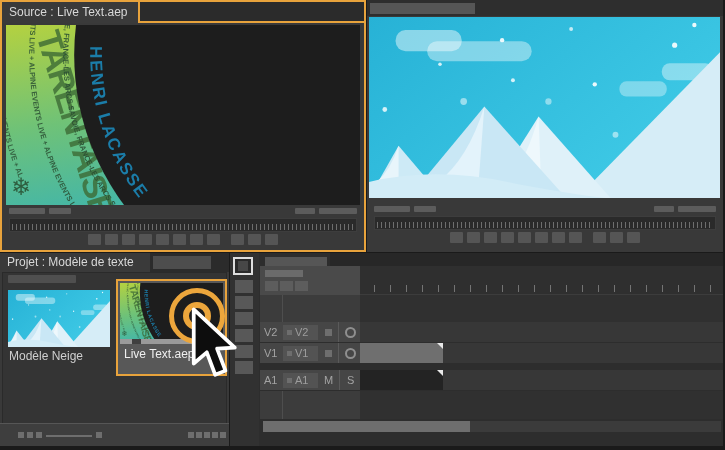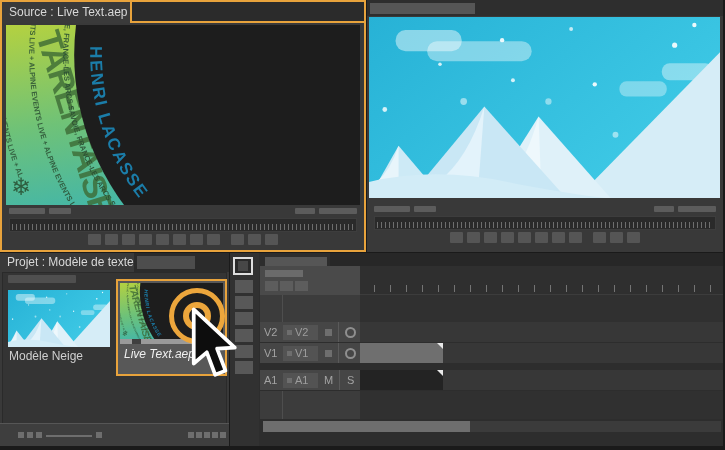--- a/index.html
+++ b/index.html
@@ -4,21 +4,21 @@
 <style>
   html,body{margin:0;padding:0;background:#111;}
   .root{position:relative;width:725px;height:450px;background:#1a1a1a;
         font-family:"Liberation Sans",sans-serif;overflow:hidden;}
   .panel{position:absolute;background:#393939;box-sizing:border-box;}
 
   
   #source-panel{left:0;top:0;width:366px;height:252px;border:2px solid #E8A33C;}
   .src-tabs{display:flex;height:21px;background:#2b2b2b;}
   .src-tab{background:#3a3a3a;color:#d8d8d8;font-size:12px;line-height:21px;
-           padding:0 2px 0 7px;border-right:2px solid #E8A33C;white-space:nowrap;}
+           padding:0 10px 0 7px;border-right:2px solid #E8A33C;white-space:nowrap;}
   .src-rest{flex:1;background:#2b2b2b;border-bottom:2px solid #E8A33C;}
   .viewer{position:absolute;background:#1d1d1d;overflow:hidden;}
   #src-viewer{left:4px;top:23px;width:354px;height:180px;}
   svg.fill{width:100%;height:100%;display:block;}
 
   
   .mon-controls{position:absolute;left:7px;right:7px;height:8px;display:flex;align-items:center;}
   .bar{height:6px;background:#5c5c5c;border-radius:1px;margin-right:4px;}
   .w36{width:36px}.w22{width:22px}.w20{width:20px;margin-left:auto}.w38{width:38px;margin-right:0}
   .mon-ruler{position:absolute;left:7px;right:7px;height:12px;background:#2a2a2a;border:1px solid #3d3d3d;}
@@ -34,29 +34,29 @@
   .prg-tabs{height:16px;background:#2e2e2e;position:relative;}
   .tab-ghost{position:absolute;background:#565656;}
   #prg-tab-ghost{left:3px;top:3px;width:105px;height:11px;}
   #prg-viewer{left:2px;top:17px;width:351px;height:181px;}
   #program-panel .mon-controls{top:205px;} #program-panel .mon-ruler{top:216px;} #program-panel .mon-transport{top:232px;}
 
   
   #project-panel{left:0;top:253px;width:229px;height:193px;}
   .prj-tabs{display:flex;height:19px;background:#2b2b2b;align-items:center;}
   .prj-tab{background:#3a3a3a;color:#d8d8d8;font-size:12px;line-height:19px;
-           padding:0 0 0 7px;height:19px;white-space:nowrap;}
+           padding:0 16px 0 7px;height:19px;white-space:nowrap;}
   .prj-tab-ghost{width:58px;height:13px;background:#4d4d4d;margin-left:3px;}
   .prj-list{position:absolute;left:2px;right:2px;top:19px;height:151px;background:#343434;border:1px solid #2a2a2a;}
   .search-bar{position:absolute;left:8px;top:22px;width:68px;height:8px;background:#4f4f4f;border-radius:1px;}
   .thumb1{position:absolute;left:8px;top:37px;width:102px;height:57px;overflow:hidden;}
   .item-label{position:absolute;font-size:12px;color:#cfcfcf;white-space:nowrap;}
   #label-neige{left:9px;top:96px;}
   .tile-selected{position:absolute;left:116px;top:26px;width:111px;height:97px;
-     border:2px solid #E8A33C;background:#585858;box-sizing:border-box;font-style:italic;}
+     border:2px solid #E8A33C;background:#585858;box-sizing:border-box;}
   .tile-thumb{position:absolute;left:2px;top:2px;width:103px;height:56px;overflow:hidden;background:#1d1d1d;}
   .tile-scrub{position:absolute;left:2px;top:58px;width:103px;height:5px;background:#9a9a9a;}
   .tile-scrub-handle{position:absolute;left:12px;top:0;width:9px;height:5px;background:#3f3f3f;}
   #label-livetext{left:6px;top:66px;color:#efefef;}
   .prj-status{position:absolute;left:0;right:0;bottom:0;height:22px;background:#3e3e3e;border-top:1px solid #565656;}
   .sq6{position:absolute;top:8px;width:6px;height:6px;background:#6e6e6e;}
   .slider-line{position:absolute;left:46px;top:11px;width:46px;height:2px;background:#6e6e6e;}
 
   
   #timeline-panel{left:230px;top:253px;width:493px;height:193px;background:#2d2d2d;}

